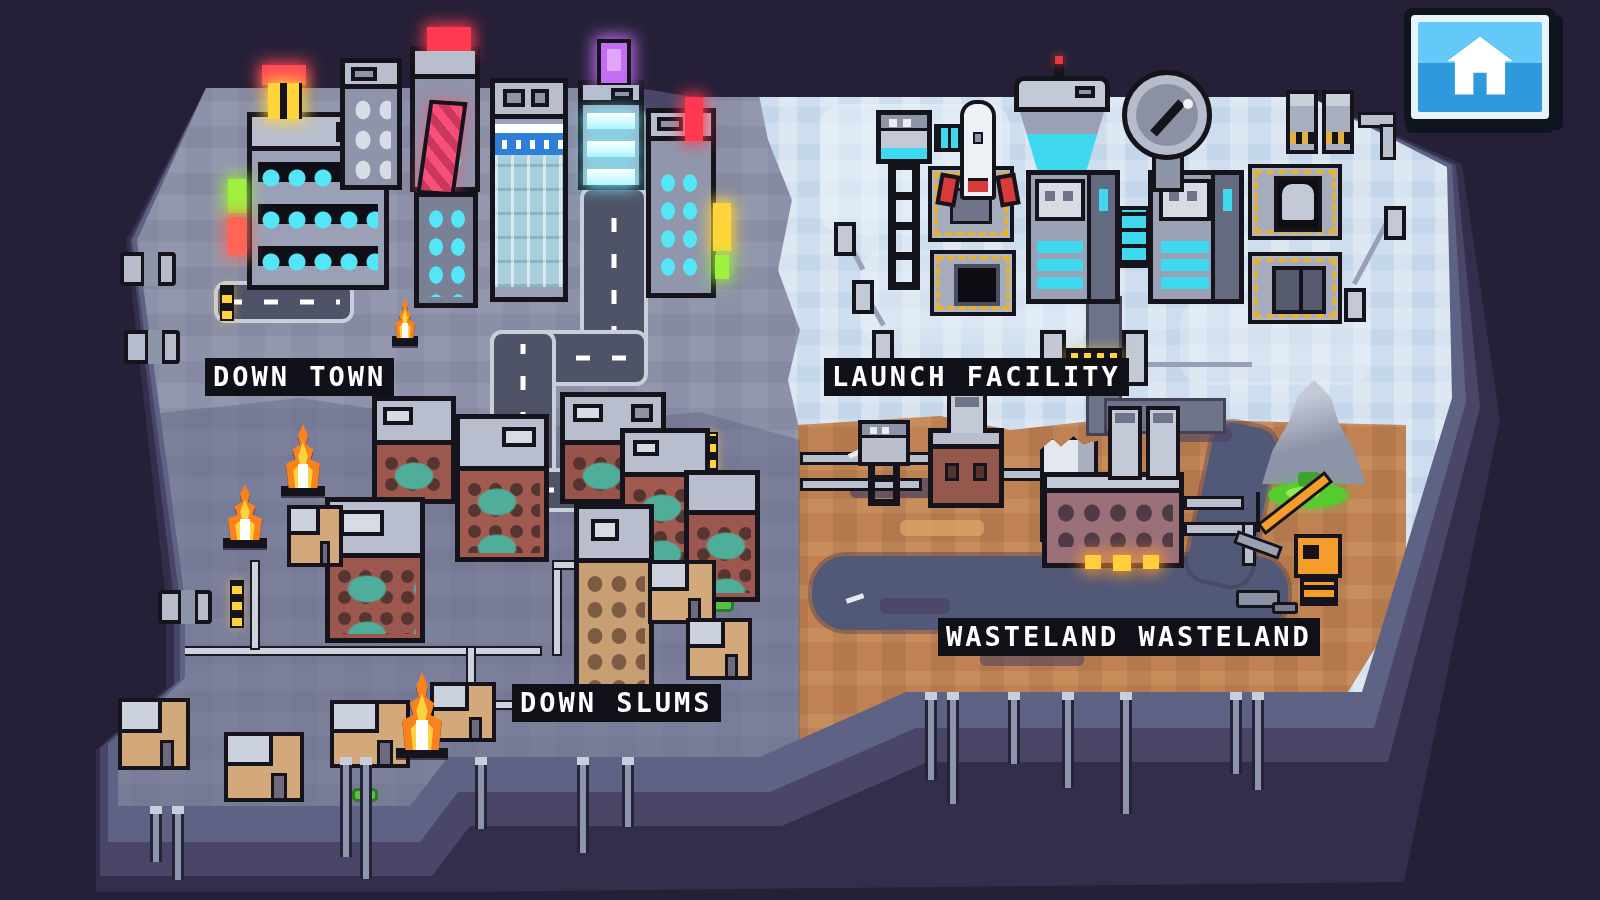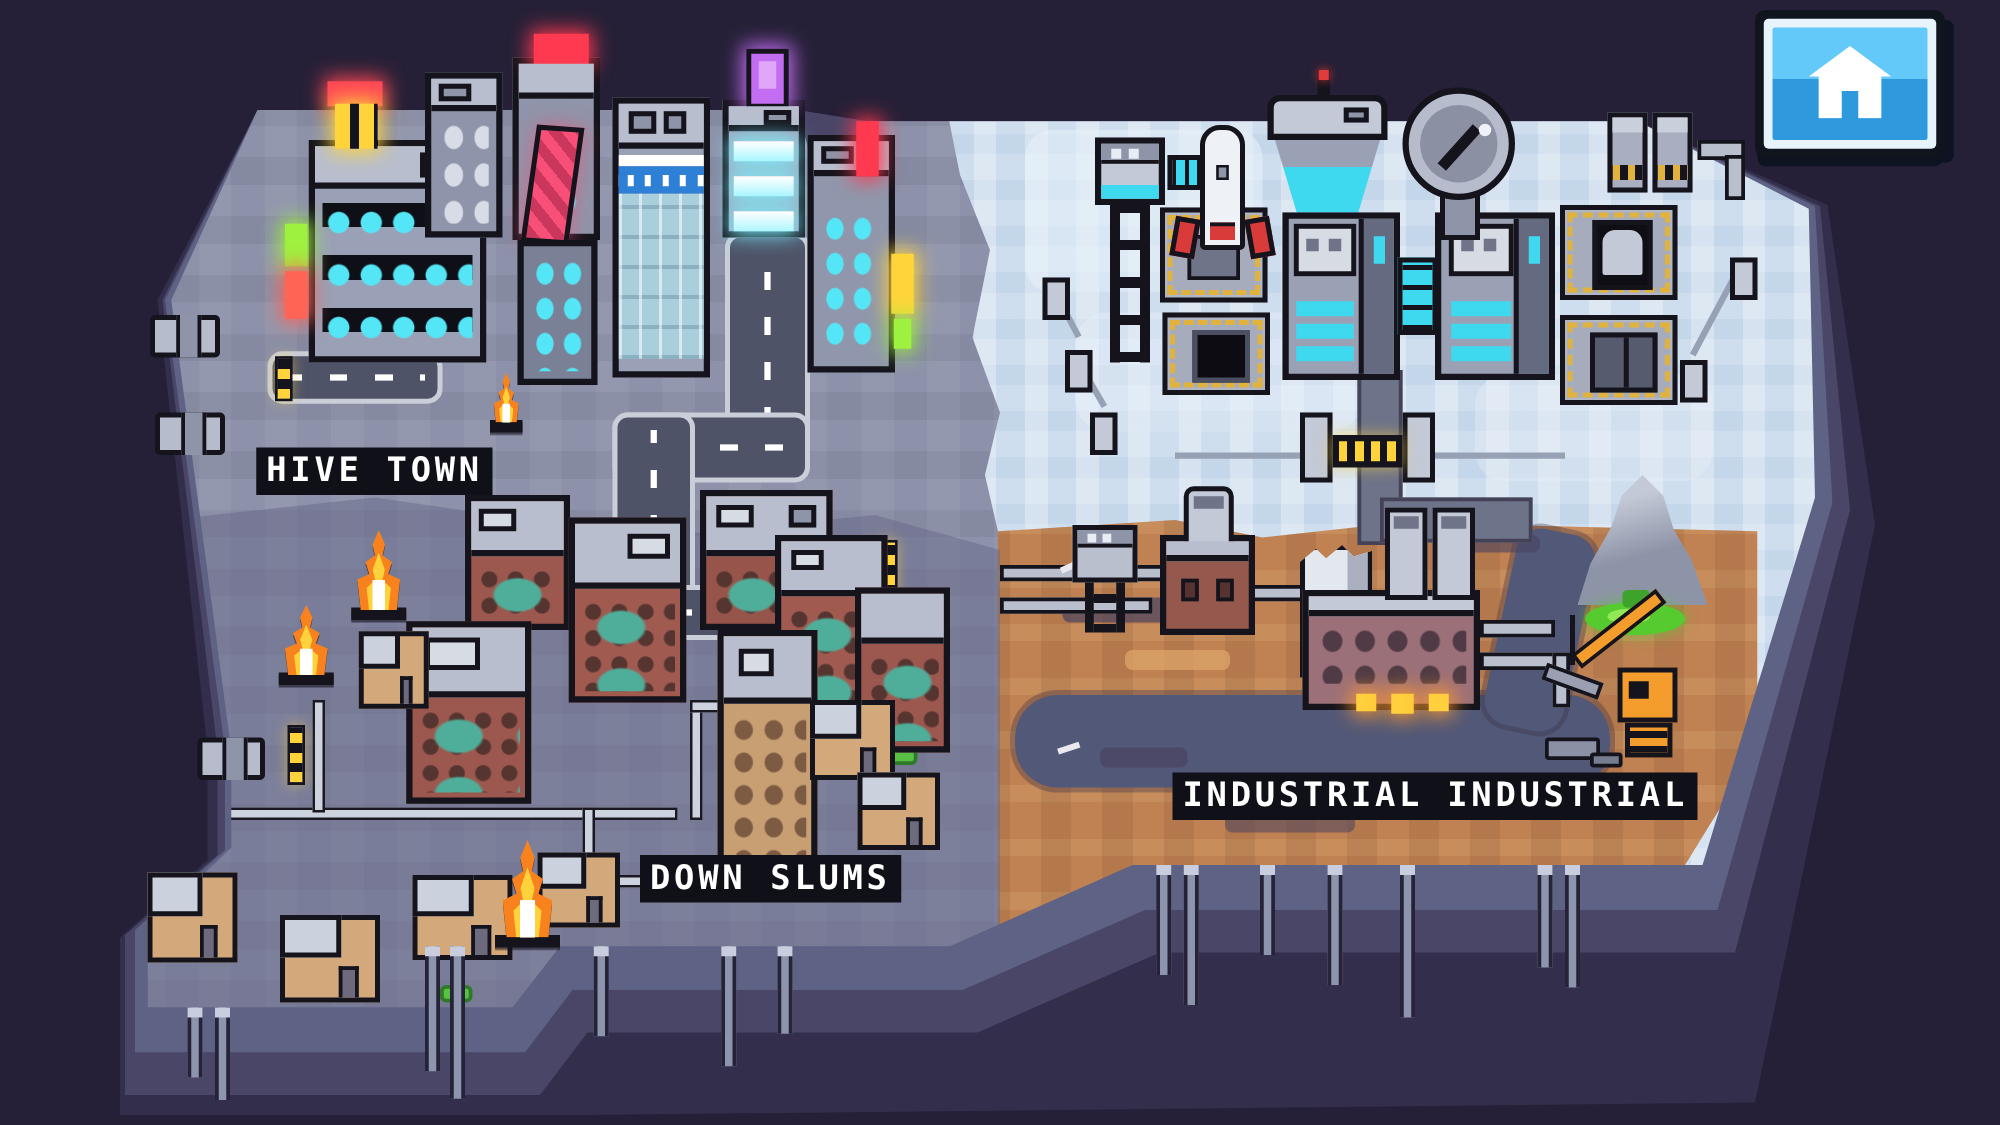--- a/index.html
+++ b/index.html
@@ -490,23 +490,24 @@
   <div class="a hpipe" style="left:1008px;top:692px;height:72px"></div>
   <div class="a hpipe" style="left:1062px;top:692px;height:96px"></div>
   <div class="a hpipe" style="left:1120px;top:692px;height:122px"></div>
   <div class="a hpipe" style="left:1230px;top:692px;height:82px"></div>
   <div class="a hpipe" style="left:1252px;top:692px;height:98px"></div>
 
   <div class="a clamp" style="left:120px;top:252px;width:56px;height:34px"></div>
   <div class="a clamp" style="left:124px;top:330px;width:56px;height:34px"></div>
   <div class="a clamp" style="left:158px;top:590px;width:54px;height:34px"></div>
 
-  <div class="a maplabel" style="left:205px;top:358px">HIVE TOWN</div>
+  <div class="a maplabel" style="left:205px;top:358px">DOWN TOWN</div>
+  <div class="a maplabel" style="left:824px;top:358px">LAUNCH FACILITY</div>
   <div class="a maplabel" style="left:512px;top:684px">DOWN SLUMS</div>
-  <div class="a maplabel" style="left:938px;top:618px">INDUSTRIAL INDUSTRIAL</div>
+  <div class="a maplabel" style="left:938px;top:618px">WASTELAND WASTELAND</div>
 
   <div class="a home-btn">
     <div class="home-frame"></div>
     <div class="home-face">
       <div class="home-house"></div>
     </div>
   </div>
 
 </div>
 

